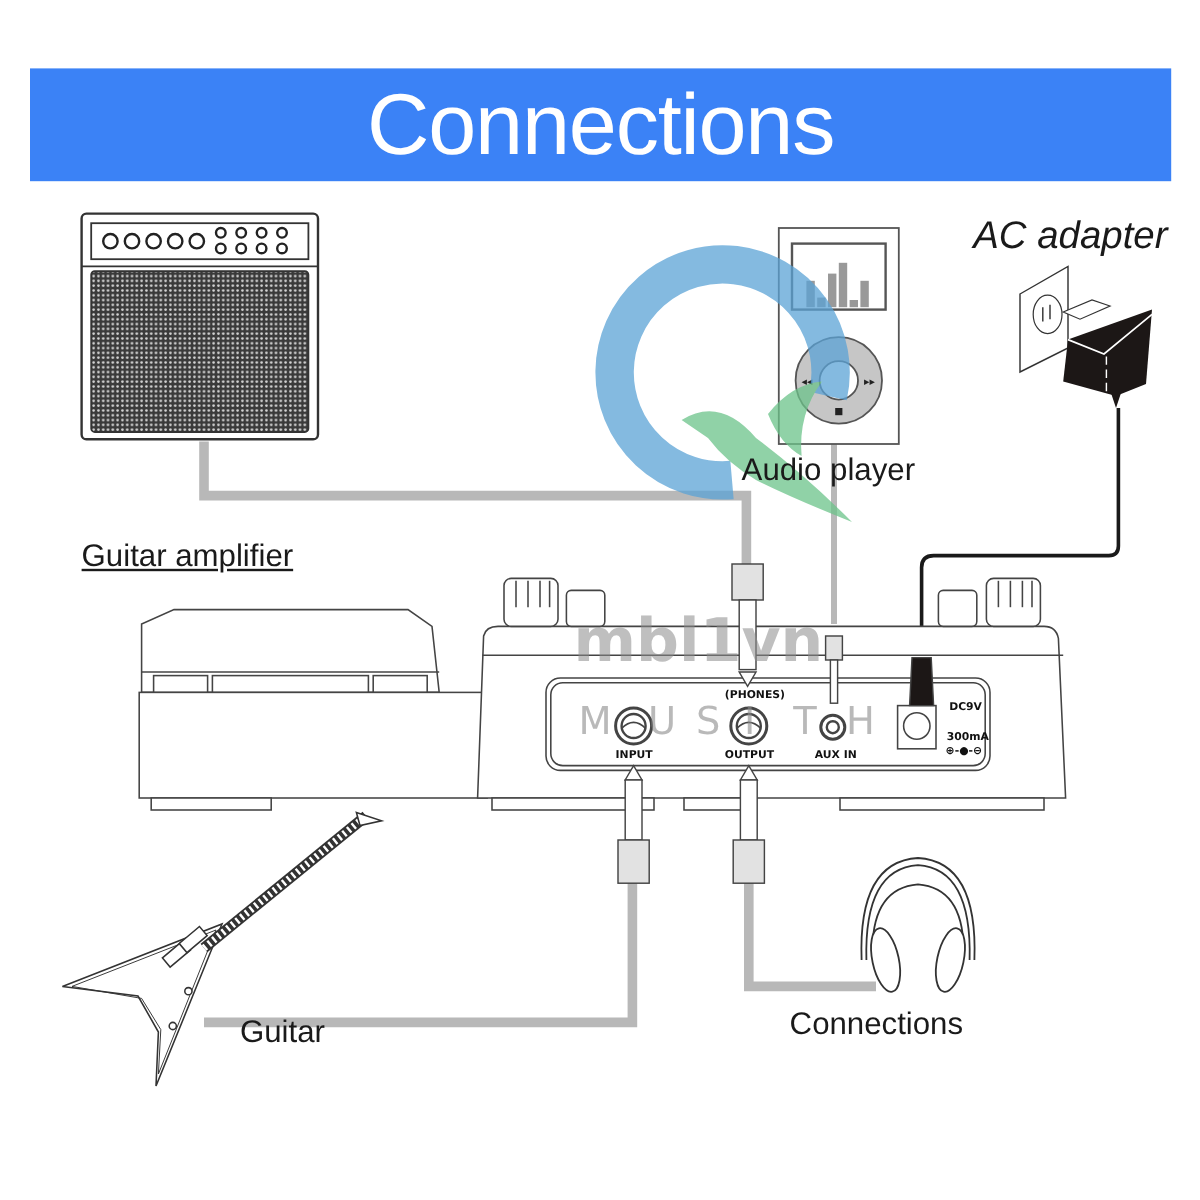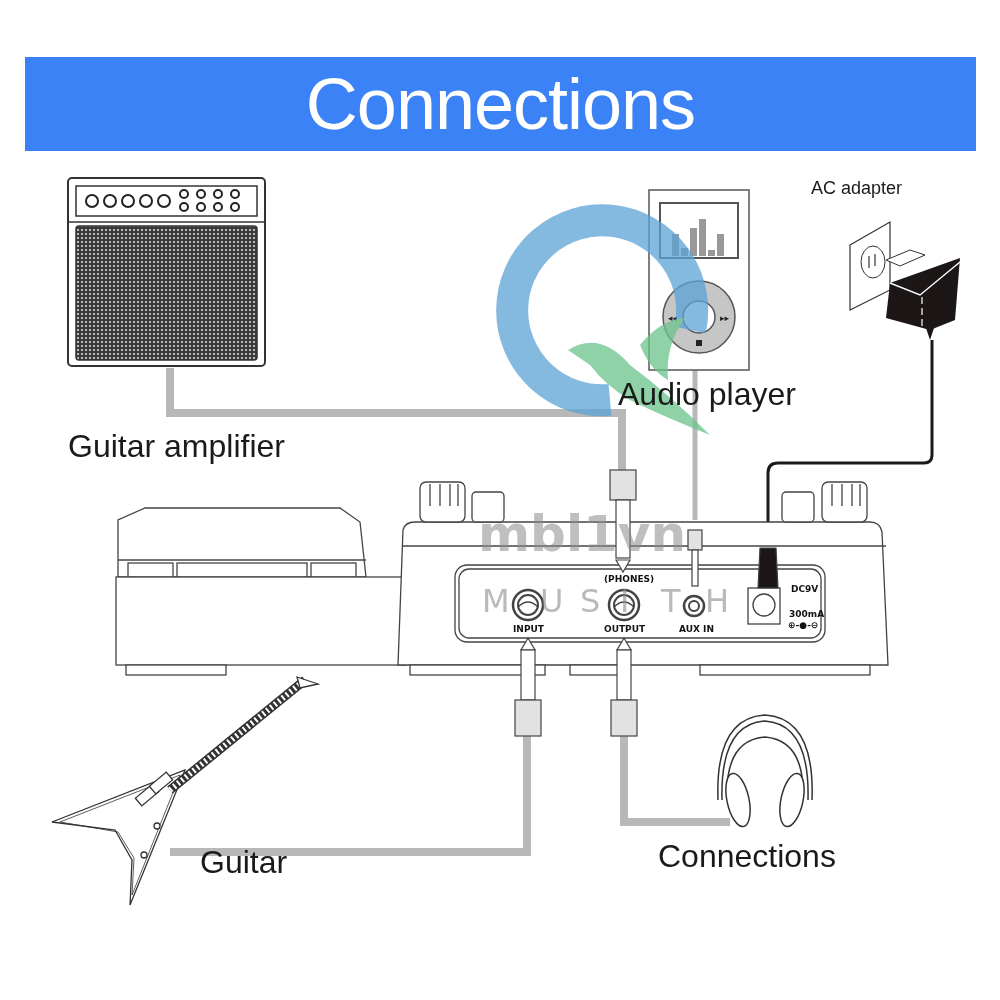--- a/index.html
+++ b/index.html
@@ -1,21 +1,21 @@
 <!DOCTYPE html>
 <html><head>
 <meta charset="utf-8">
 <style>
   html, body { margin: 0; padding: 0; background: #ffffff; }
   body { width: 1000px; height: 1000px; position: relative; overflow: hidden; font-family: "Liberation Sans", sans-serif; }
   .banner { position: absolute; left: 25px; top: 57px; width: 951px; height: 94px; background: #3b82f6; display: flex; align-items: center; justify-content: center; }
   .banner-title { color: #ffffff; font-size: 72px; font-family: "Liberation Sans", sans-serif; letter-spacing: -1px; }
   .label { position: absolute; color: #1a1a1a; font-family: "Liberation Sans", sans-serif; white-space: nowrap; }
-  .lbl-lg { font-size: 18px; }
-  .lbl-md { font-size: 32px; }
+  .lbl-lg { font-size: 32px; font-style: italic; }
+  .lbl-md { font-size: 26px; }
   svg.diagram { position: absolute; left: 0; top: 0; }
   .panel-text { font-family: "DejaVu Sans", sans-serif; font-weight: bold; font-size: 9px; fill: #111; }
   .wm-text { font-family: "DejaVu Sans", sans-serif; fill: #8c8c8c; }
 </style>
 </head>
 <body>
 
 <div class="banner">
   <span class="banner-title">Connections</span>
 </div>
@@ -206,17 +206,17 @@
   <g class="wm-text" font-size="32" opacity="0.6">
     <text x="482" y="612">M</text>
     <text x="540" y="612">U</text>
     <text x="580" y="612">S</text>
     <text x="620" y="612">I</text>
     <text x="661" y="612">T</text>
     <text x="705" y="612">H</text>
   </g>
 </svg>
 
-<div class="label lbl-md" style="left:68px; top:428px;">Guitar amplifier</div>
+<div class="label lbl-md" style="left:68px; top:448px;text-decoration:underline;">Guitar amplifier</div>
 <div class="label lbl-md" style="left:618px; top:376px;">Audio player</div>
 <div class="label lbl-lg" style="left:811px; top:178px;">AC adapter</div>
 <div class="label lbl-md" style="left:200px; top:844px;">Guitar</div>
 <div class="label lbl-md" style="left:658px; top:838px;">Connections</div>
 
 </body></html>

